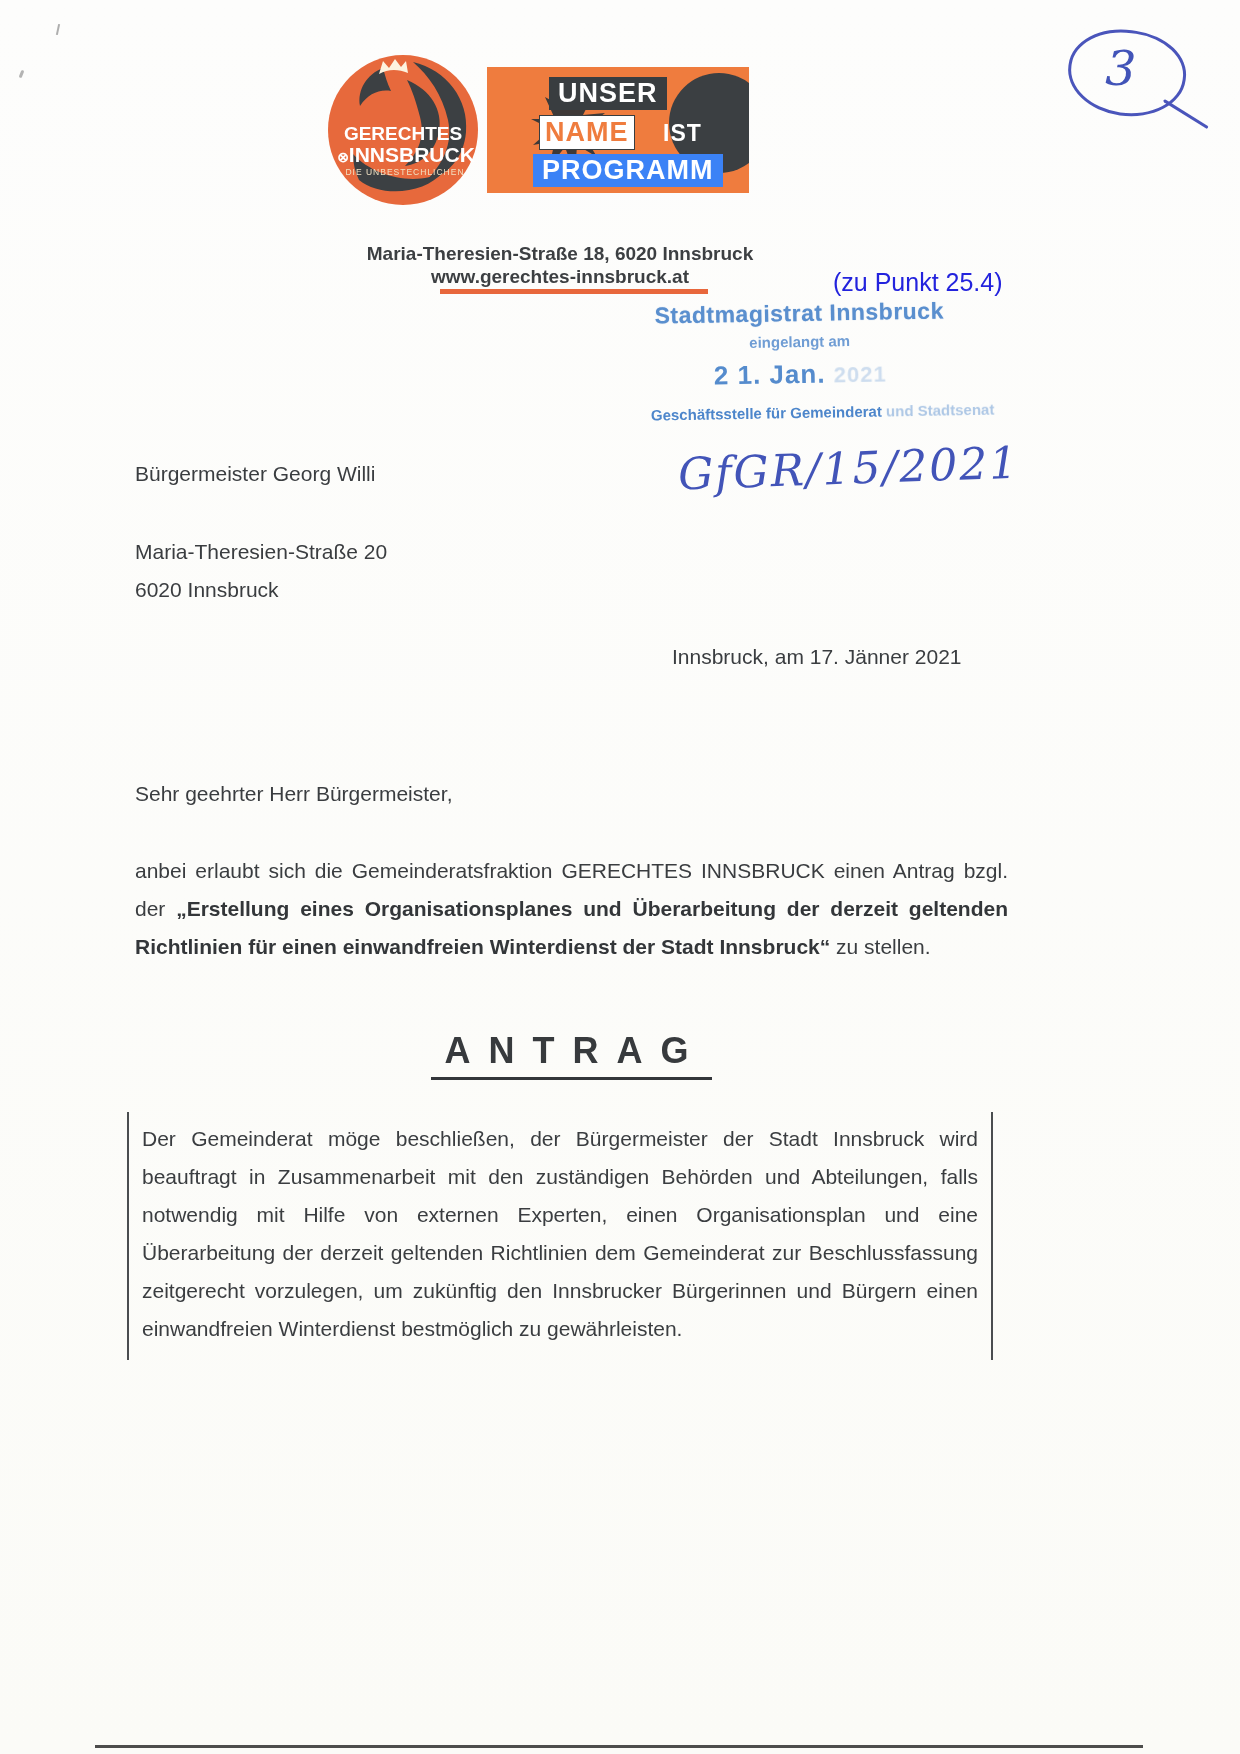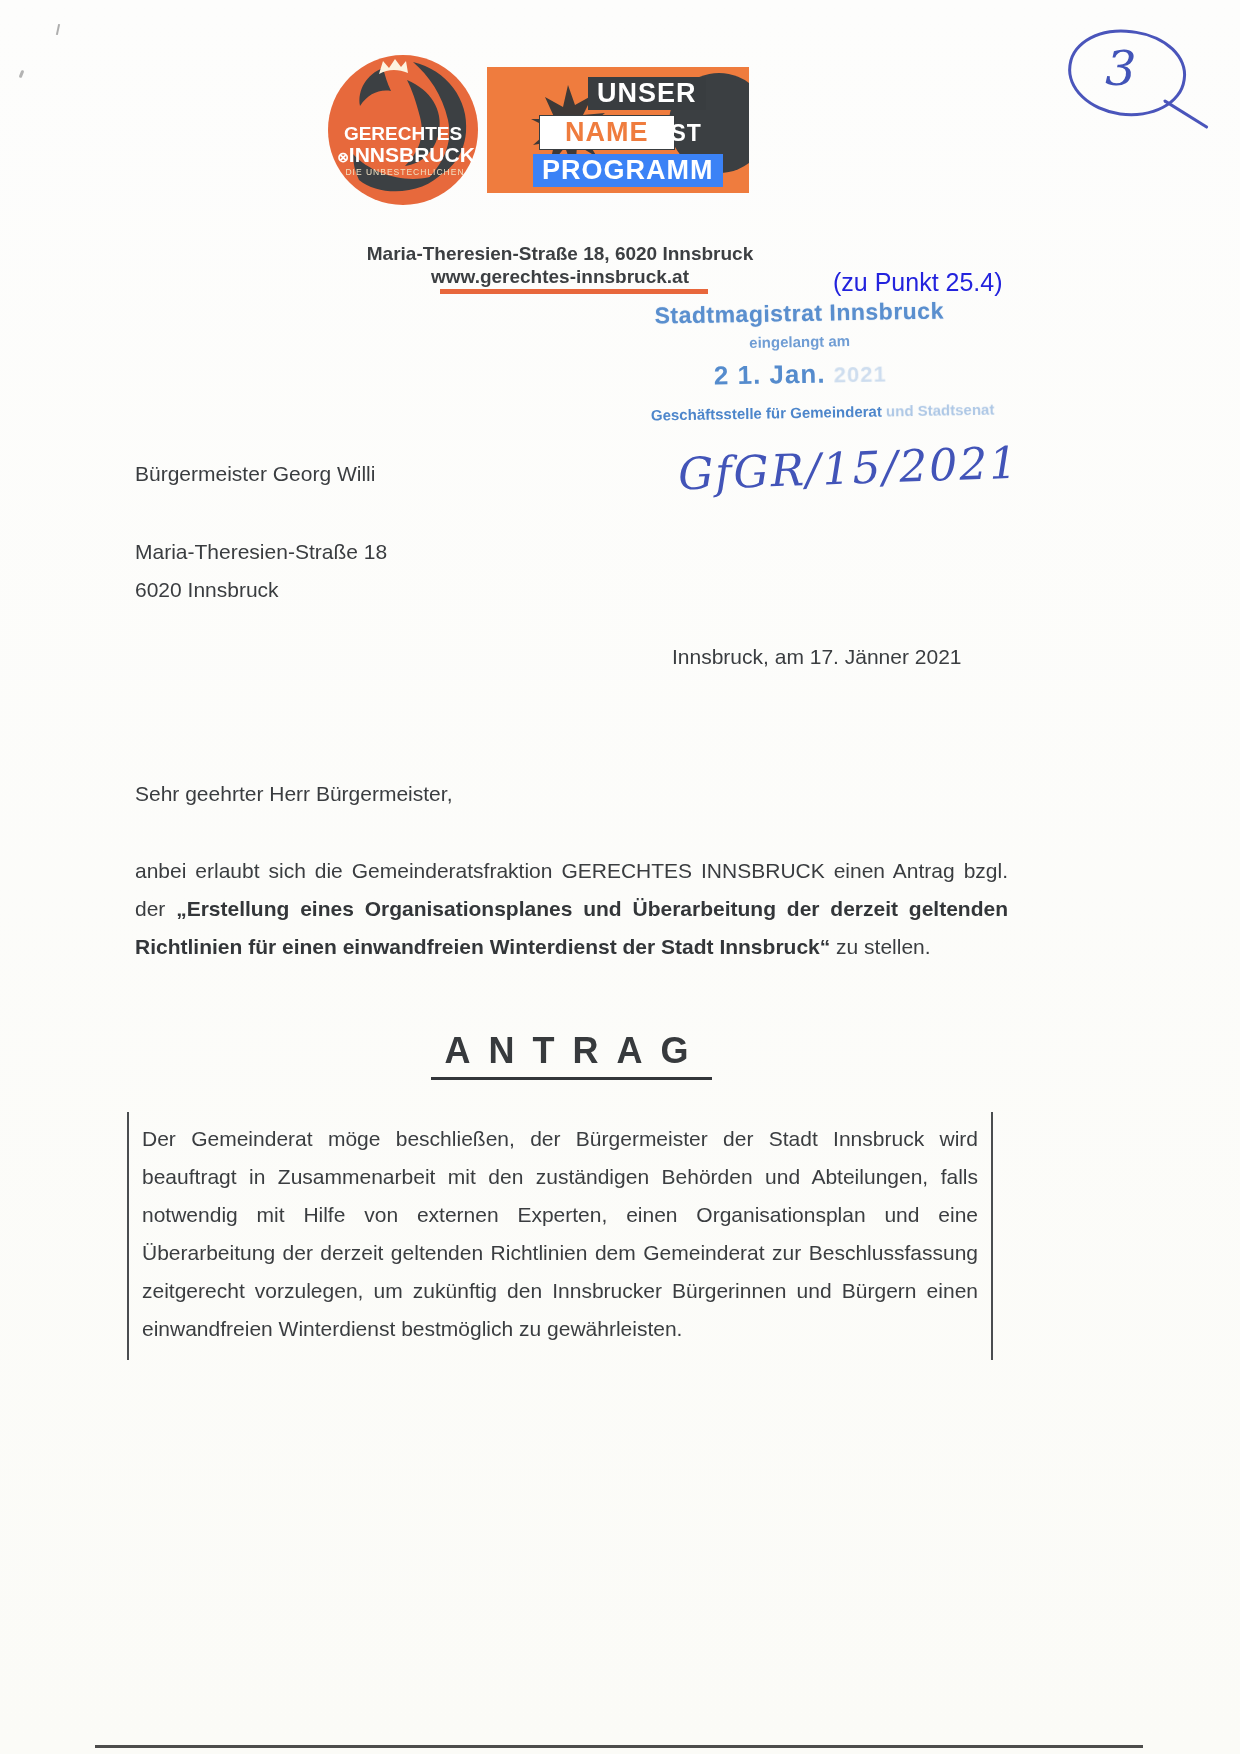--- a/index.html
+++ b/index.html
@@ -13,22 +13,22 @@
     overflow:hidden;
   }
   .abs{position:absolute;}
 
   
   .circle-logo{left:327px;top:54px;width:152px;height:152px;}
   .banner-logo{left:487px;top:67px;width:262px;height:126px;background:#ef7c3e;overflow:hidden;}
   .banner-circle{position:absolute;right:-20px;top:6px;width:100px;height:100px;border-radius:50%;background:#3b3f42;}
   .banner-eagle{position:absolute;left:26px;top:16px;}
   .banner-word{position:absolute;font-weight:bold;letter-spacing:1px;line-height:1;}
-  .w-unser{left:62px;top:10px;font-size:27px;color:#ffffff;background:#393d40;padding:3px 9px;margin-left:39px;}
-  .w-name{left:52px;top:48px;font-size:27px;color:#ef7c3e;background:#ffffff;padding:3px 25px;border:1px solid #393d40;}
+  .w-unser{left:62px;top:10px;font-size:27px;color:#ffffff;background:#393d40;padding:3px 9px;}
+  .w-name{left:52px;top:48px;font-size:27px;color:#ef7c3e;background:#ffffff;padding:3px 5px;border:1px solid #393d40;}
   .w-ist{left:176px;top:55px;font-size:23px;color:#ffffff;}
   .w-programm{left:46px;top:87px;font-size:27px;color:#ffffff;background:#3b82f6;padding:3px 9px;}
 
   .org-line{left:280px;top:212px;width:560px;text-align:center;font-size:23px;font-weight:bold;color:#3c3f42;}
   .addr-line{left:280px;top:243px;width:560px;text-align:center;font-size:19px;font-weight:bold;color:#3c3f42;}
   .web-line{left:280px;top:266px;width:560px;text-align:center;font-size:19px;font-weight:bold;color:#3c3f42;}
   .web-underline{left:440px;top:289px;width:268px;height:5px;background:#e8673c;}
 
   .agenda-note{left:833px;top:224px;font-size:25px;color:#2323dd;margin-top:44px;}
 
@@ -142,21 +142,21 @@
   <div class="abs stamp">
     <div class="s1">Stadtmagistrat Innsbruck</div>
     <div class="s2">eingelangt am</div>
     <div class="s3"><span>2 1. Jan.</span> <span class="year">2021</span></div>
     <div class="s4"><span>Geschäftsstelle für Gemeinderat </span><span class="fade">und Stadtsenat</span></div>
   </div>
 
   <div class="abs hw-ref">GfGR/15/2021</div>
 
   <div class="abs recipient-name">Bürgermeister Georg Willi</div>
-  <div class="abs recipient-street">Maria-Theresien-Straße 18</div>
+  <div class="abs recipient-street">Maria-Theresien-Straße 20</div>
   <div class="abs recipient-city">6020 Innsbruck</div>
 
   <div class="abs dateline">Innsbruck, am 17. Jänner 2021</div>
 
   <div class="abs salutation">Sehr geehrter Herr Bürgermeister,</div>
 
   <div class="abs intro"><span>anbei erlaubt sich die Gemeinderatsfraktion GERECHTES INNSBRUCK einen Antrag bzgl. der </span><b>„Erstellung eines Organisationsplanes und Überarbeitung der derzeit geltenden Richtlinien für einen einwandfreien Winterdienst der Stadt Innsbruck“</b><span> zu stellen.</span></div>
 
   <div class="abs heading-wrap">
     <span class="heading">ANTRAG</span>

